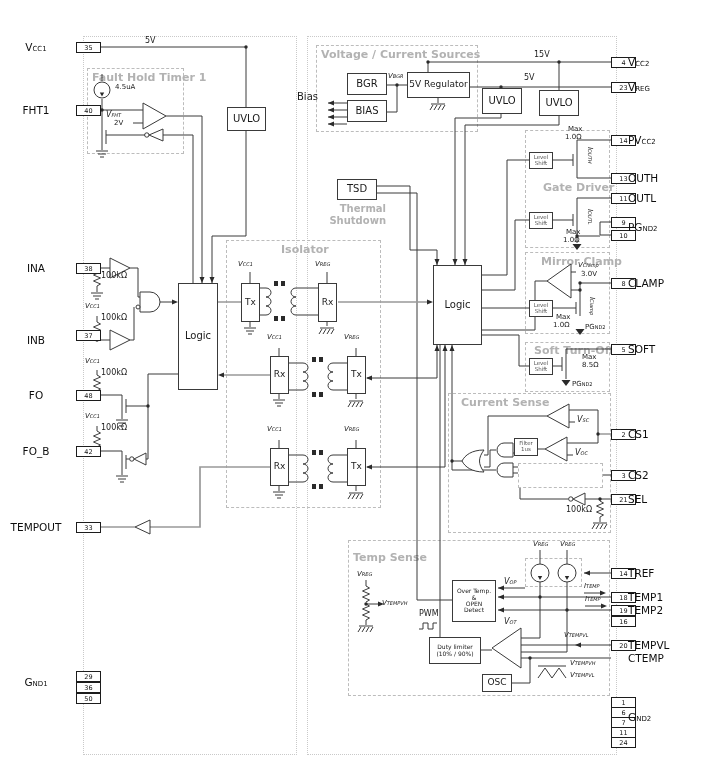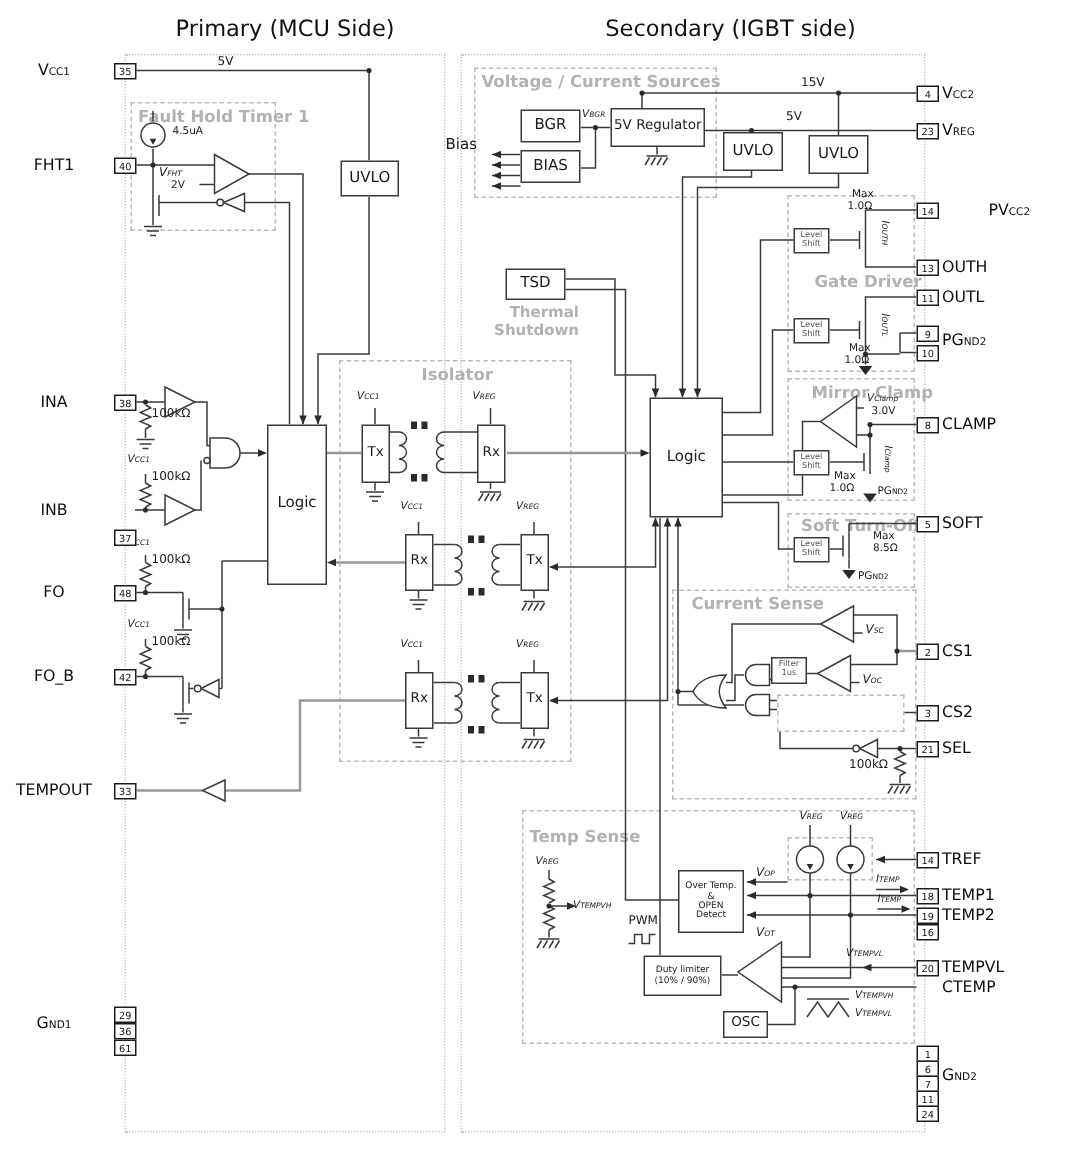--- a/index.html
+++ b/index.html
@@ -13,32 +13,30 @@
   .box.sm{font-size:5.5px;color:#555;flex-direction:column}
   .box.xs{font-size:6px;flex-direction:column}
   .seclabel{position:absolute;color:#b2b2b2;font-weight:bold;font-size:11px;z-index:2;white-space:nowrap}
   .seclabel.two{font-size:10px;text-align:right;line-height:1.15}
   .ann{position:absolute;font-size:7px;z-index:4;color:#1a1a1a;white-space:nowrap;line-height:1}
   .ann .s{font-size:5px}
   .ann.i{font-style:italic}
   .ann.md{font-size:8px}
   .ann.lg{font-size:10px}
   .rot{transform:rotate(90deg);transform-origin:left top}
-  .pinbox{position:absolute;width:15px;height:11px;background:#fff;border:1.2px solid #1c1c1c;z-index:5;display:flex;align-items:center;justify-content:center;font-size:6.5px;color:#111;box-sizing:border-box}
+  .pinbox{position:absolute;width:25px;height:11px;background:#fff;border:1.2px solid #1c1c1c;z-index:5;display:flex;align-items:center;justify-content:center;font-size:6.5px;color:#111;box-sizing:border-box}
   .pinlabel{position:absolute;z-index:5;font-size:10.5px;color:#0d0d0d;white-space:nowrap;line-height:12px}
   .pinlabel .s{font-size:7px}
   .pl-l{left:0;width:72px;text-align:center}
 </style>
 </head>
 <body>
 
 <div id="stage">
 
-  <div class="title" style="left:100px;top:10px;width:180px">Primary (MCU Side)</div>
-  <div class="title" style="left:397px;top:10px;width:180px">Secondary (IGBT side)</div>
 
   <div class="dash lt" style="left:83px;top:36px;width:214px;height:719px"></div>
   <div class="dash lt" style="left:307px;top:36px;width:310px;height:719px"></div>
   <div class="dash" style="left:87px;top:68px;width:97px;height:86px"></div>
   <div class="dash" style="left:316px;top:45px;width:162px;height:87px"></div>
   <div class="dash" style="left:226px;top:240px;width:155px;height:268px"></div>
   <div class="dash" style="left:525px;top:130px;width:85px;height:118px"></div>
   <div class="dash" style="left:525px;top:252px;width:85px;height:82px"></div>
   <div class="dash" style="left:525px;top:342px;width:85px;height:50px"></div>
   <div class="dash" style="left:448px;top:393px;width:163px;height:140px"></div>
@@ -184,21 +182,21 @@
     </div>
   <div class="pinlabel pl-l" style="top:41px"><span>V</span><span class="s">CC1</span></div>
   <div class="pinbox" style="left:76px;top:105px">
       <span>40</span>
     </div>
   <div class="pinlabel pl-l" style="top:104px"><span>FHT1</span></div>
   <div class="pinbox" style="left:76px;top:263px">
       <span>38</span>
     </div>
   <div class="pinlabel pl-l" style="top:262px"><span>INA</span></div>
-  <div class="pinbox" style="left:76px;top:353px">
+  <div class="pinbox" style="left:76px;top:330px">
       <span>37</span>
     </div>
   <div class="pinlabel pl-l" style="top:334px"><span>INB</span></div>
   <div class="pinbox" style="left:76px;top:390px">
       <span>48</span>
     </div>
   <div class="pinlabel pl-l" style="top:389px"><span>FO</span></div>
   <div class="pinbox" style="left:76px;top:446px">
       <span>42</span>
     </div>
@@ -207,36 +205,36 @@
       <span>33</span>
     </div>
   <div class="pinlabel pl-l" style="top:521px"><span>TEMPOUT</span></div>
   <div class="pinbox" style="left:76px;top:671px">
       <span>29</span>
     </div>
   <div class="pinbox" style="left:76px;top:682px">
       <span>36</span>
     </div>
   <div class="pinbox" style="left:76px;top:693px">
-      <span>61</span>
+      <span>50</span>
     </div>
   <div class="pinlabel pl-l" style="top:676px"><span>G</span><span class="s">ND1</span></div>
 
   <div class="pinbox" style="left:611px;top:57px">
       <span>4</span>
     </div>
   <div class="pinlabel" style="left:628px;top:56px"><span>V</span><span class="s">CC2</span></div>
   <div class="pinbox" style="left:611px;top:82px">
       <span>23</span>
     </div>
   <div class="pinlabel" style="left:628px;top:81px"><span>V</span><span class="s">REG</span></div>
   <div class="pinbox" style="left:611px;top:135px">
       <span>14</span>
     </div>
-  <div class="pinlabel" style="left:659px;top:134px"><span>PV</span><span class="s">CC2</span></div>
+  <div class="pinlabel" style="left:628px;top:134px"><span>PV</span><span class="s">CC2</span></div>
   <div class="pinbox" style="left:611px;top:173px">
       <span>13</span>
     </div>
   <div class="pinlabel" style="left:628px;top:172px"><span>OUTH</span></div>
   <div class="pinbox" style="left:611px;top:193px">
       <span>11</span>
     </div>
   <div class="pinlabel" style="left:628px;top:192px"><span>OUTL</span></div>
   <div class="pinbox" style="left:611px;top:217px">
       <span>9</span>

